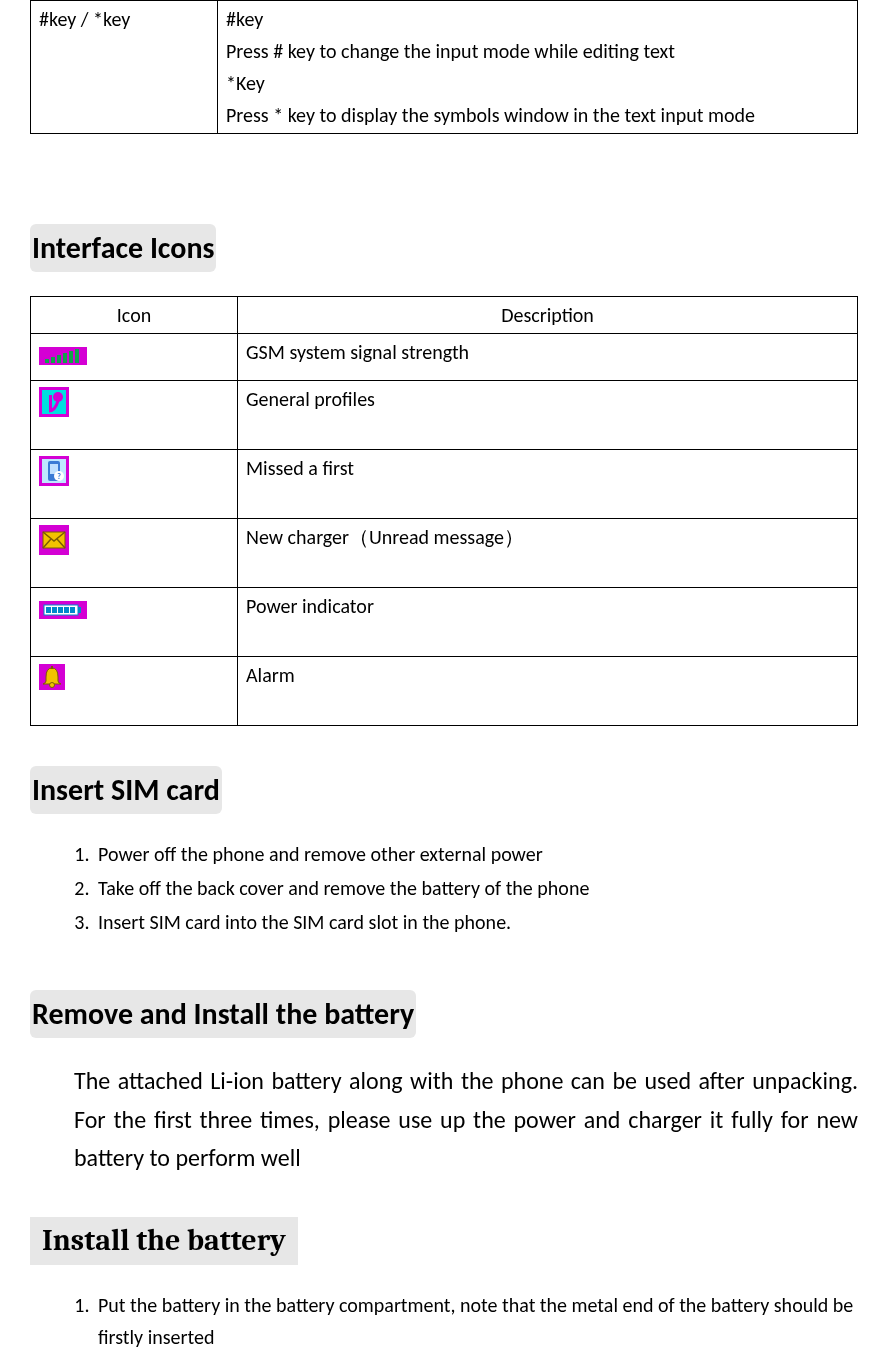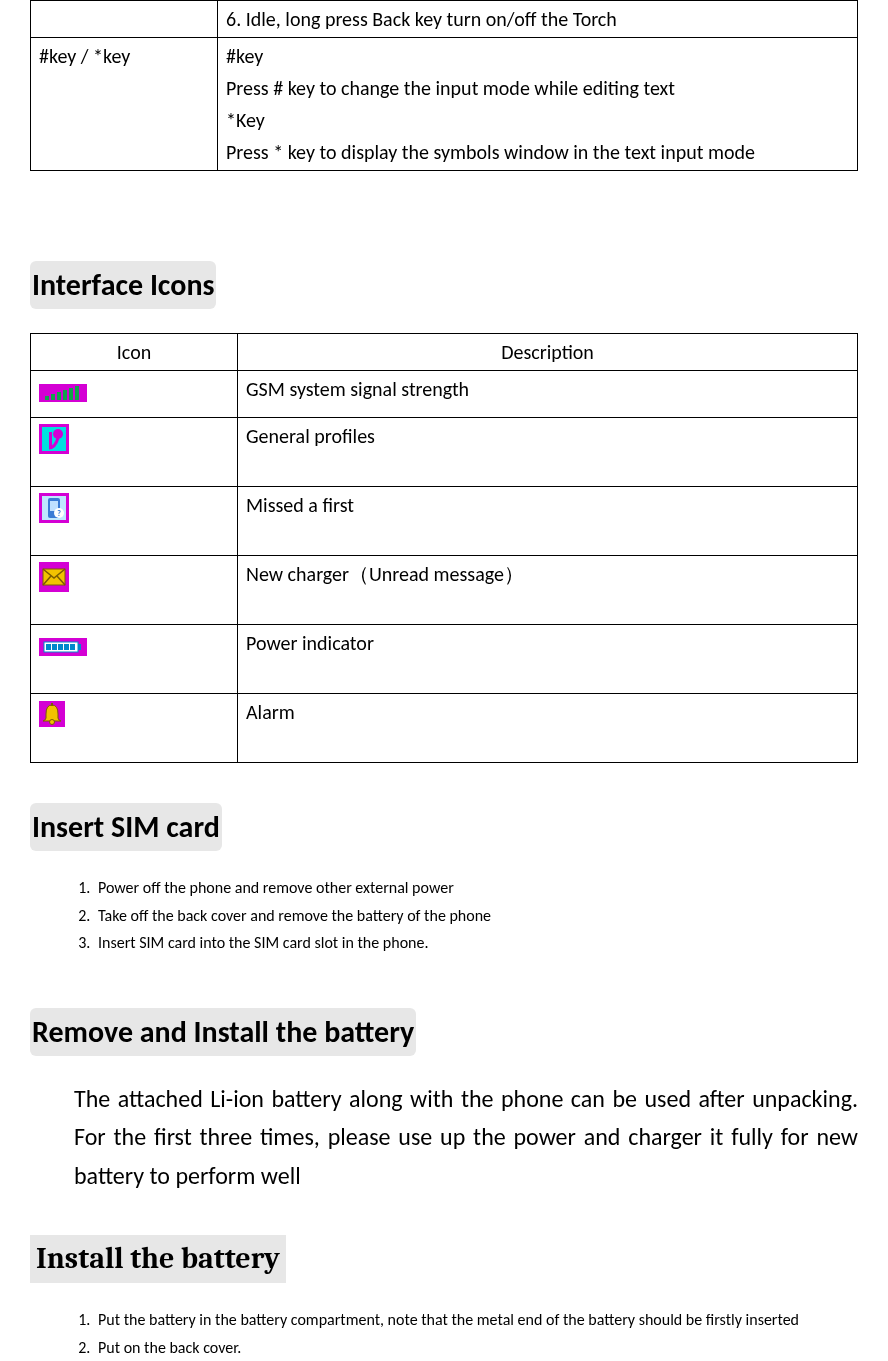--- a/index.html
+++ b/index.html
@@ -45,27 +45,27 @@
     padding: 0 2px;
     border-radius: 6px;
   }
   h1.sec2 {
     font-family: Cambria, Georgia, "Times New Roman", serif;
     font-weight: 700;
     font-size: 30px;
     margin: 0;
     display: inline-block;
     background: #e7e7e7;
-    padding: 0 6px;
+    padding: 0 12px;
   }
   .secwrap { margin-top: 60px; margin-bottom: 24px; }
   ol.numlist {
     margin: 0;
     padding-left: 64px;
-    font-size: 16px;
+    font-size: 20px;
   }
   ol.numlist li {
     padding-left: 4px;
     margin: 2px 0;
   }
   .indentpara {
     margin-left: 44px;
     text-align: justify;
     font-size: 24px;
     margin-top: 14px;
@@ -74,24 +74,20 @@
     display: inline-block;
     vertical-align: middle;
   }
 </style>
 </head>
 <body>
 <div class="page">
 
 <table class="keytable">
   <tbody>
-        <tr>
-    <td class="col1"></td>
-    <td>6.    Idle, long press Back key    turn on/off the Torch</td>
-  </tr>
   <tr>
     <td class="col1">#key / *key</td>
     <td>
       <div>#key</div>
       <div>Press # key to change the input mode while editing text</div>
       <div>*Key</div>
       <div>Press * key to display the symbols window in the text input mode</div>
     </td>
   </tr>
 </tbody>

